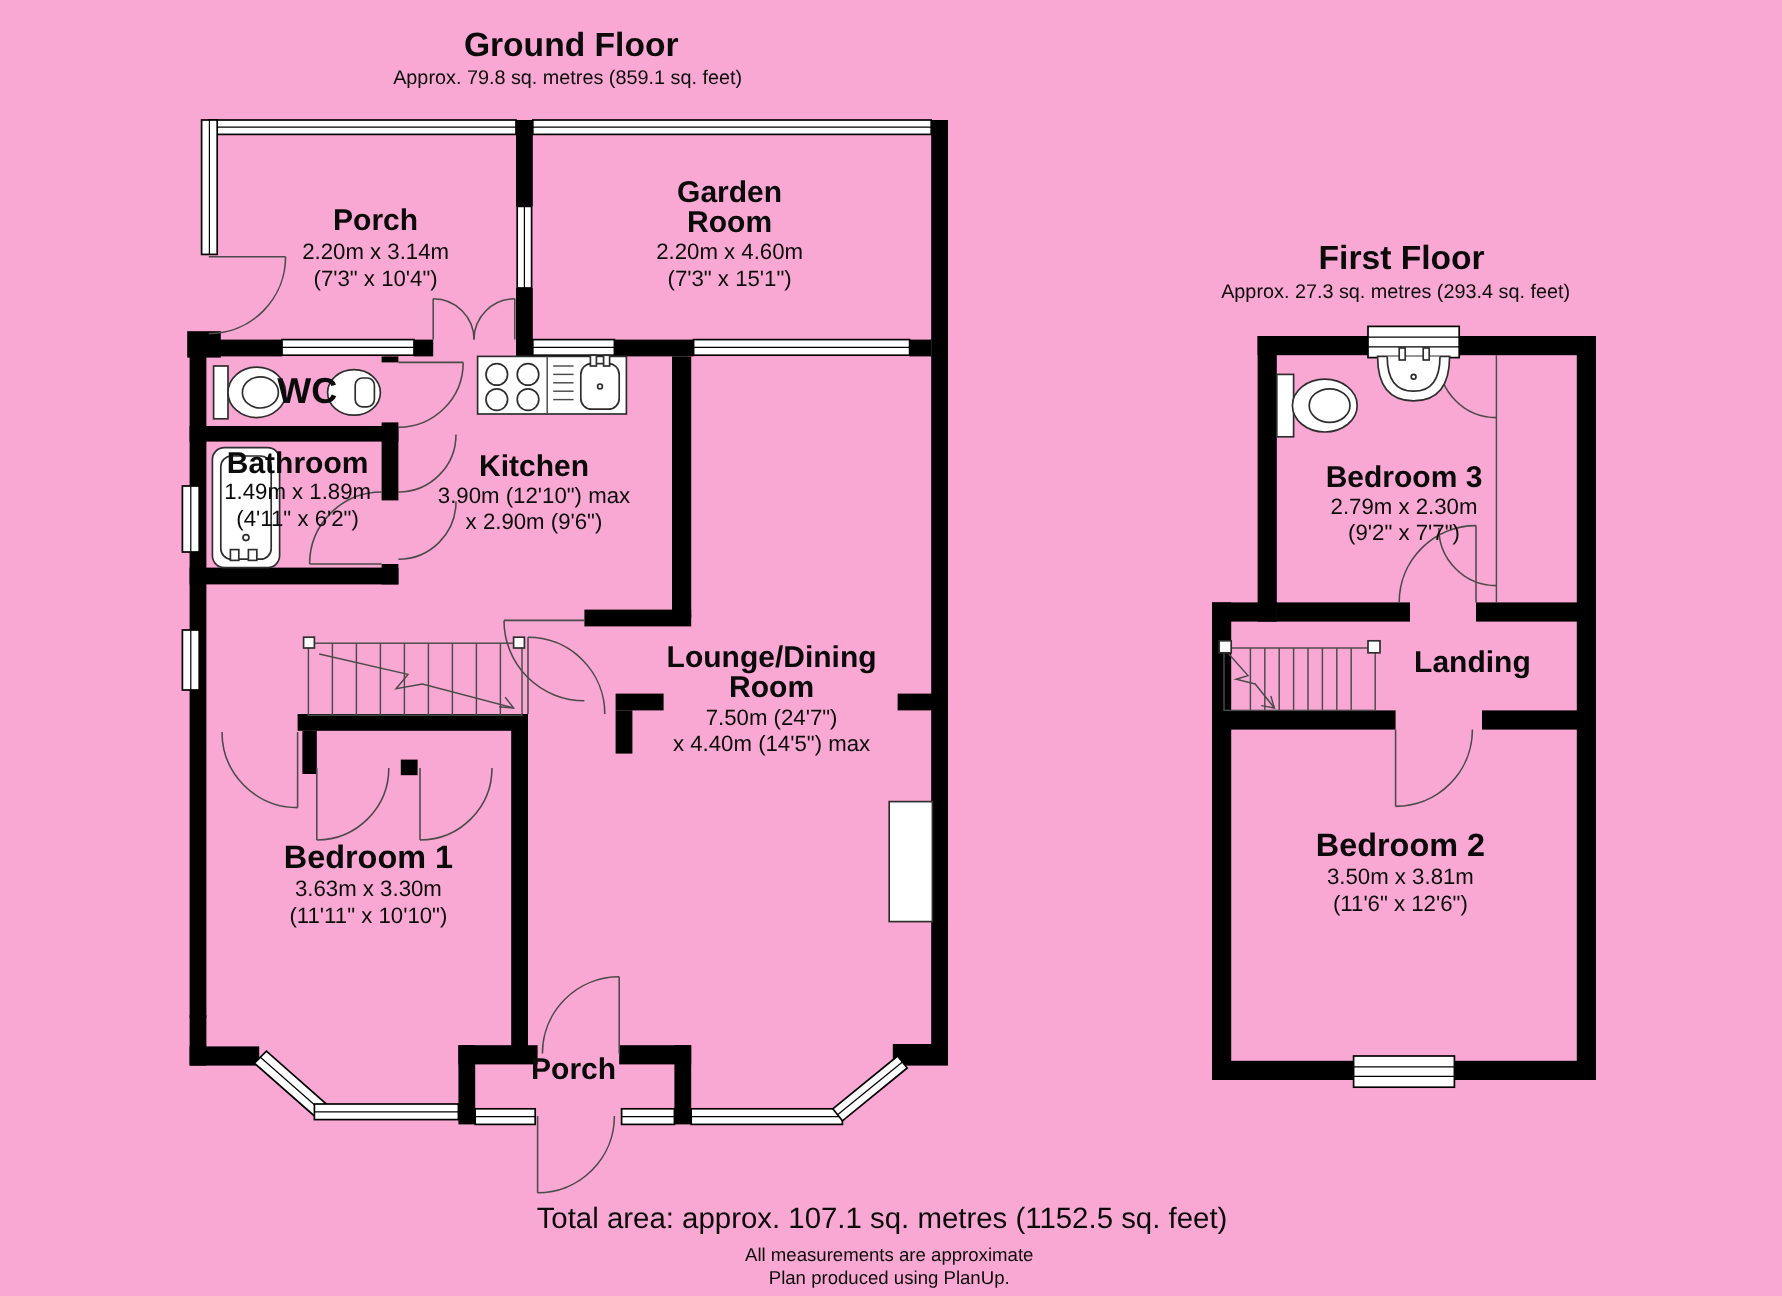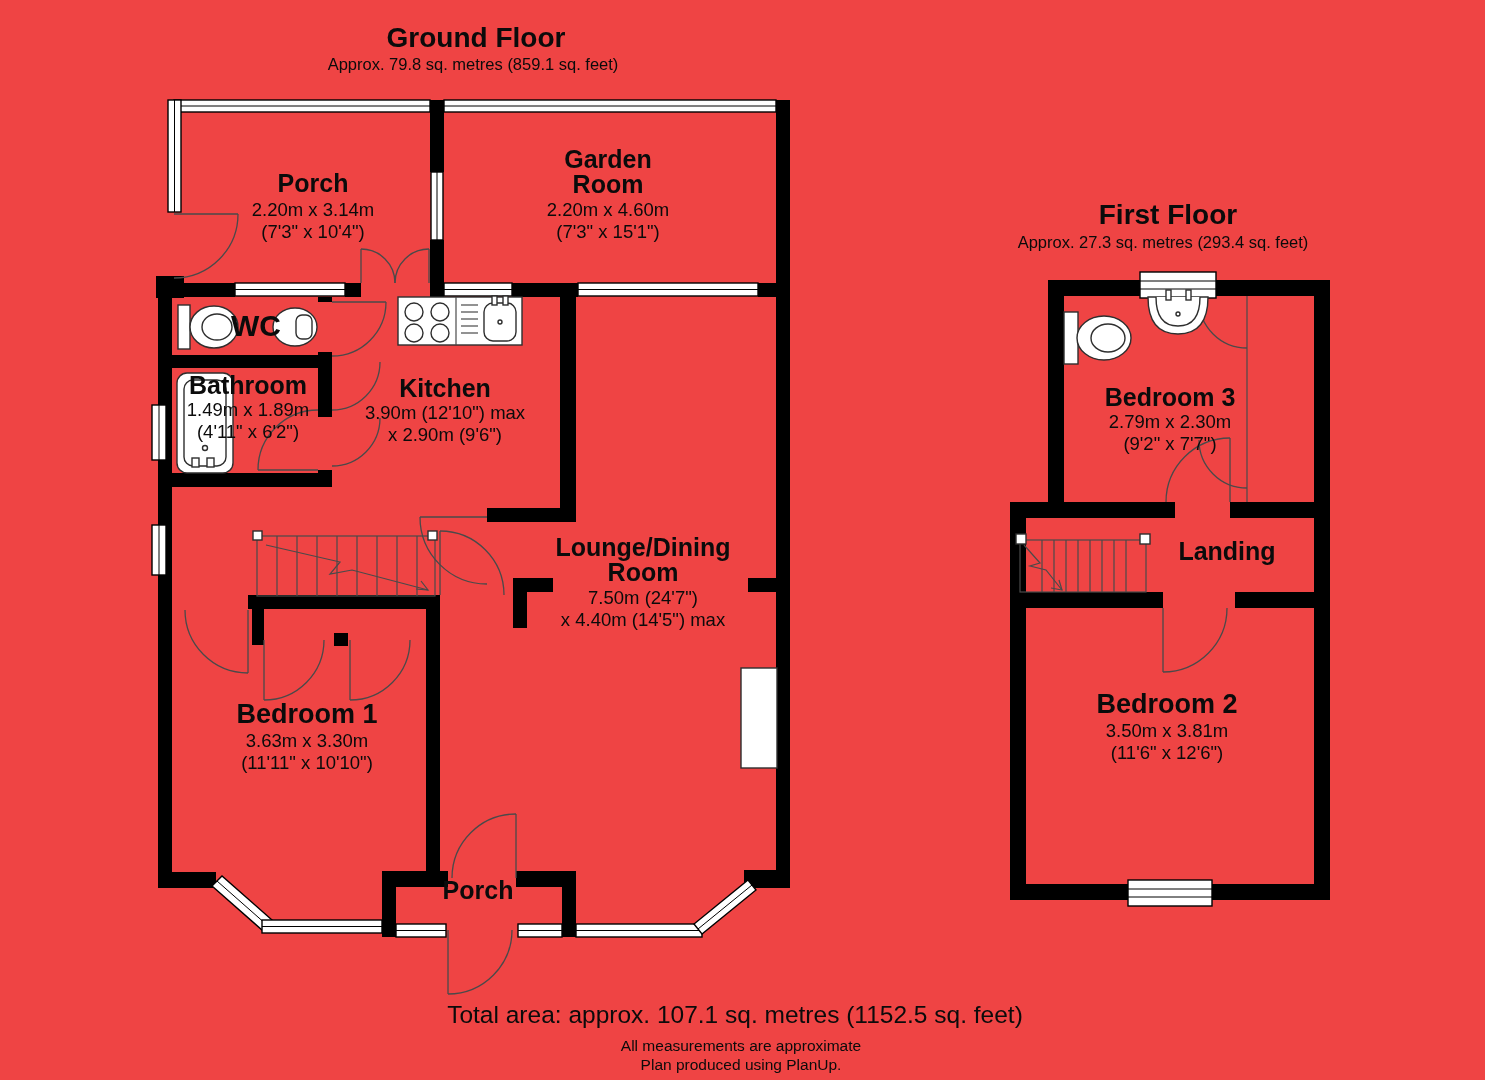--- a/index.html
+++ b/index.html
@@ -1,16 +1,16 @@
 <!DOCTYPE html>
 <html><head>
 <meta charset="utf-8">
 <style>
   html,body{margin:0;padding:0;background:#ffffff;}
-  .canvas{position:relative;width:1485px;height:1080px;background:#ef4444;overflow:hidden;}
+  .canvas{position:relative;width:1485px;height:1080px;background:#f9a8d4;overflow:hidden;}
   svg{display:block;}
   .wall{fill:#000000;stroke:none;}
   .win{fill:#ffffff;stroke:#000000;stroke-width:1.4;}
   .winline{stroke:#000000;stroke-width:1;}
   .door{fill:none;stroke:#4a4a4a;stroke-width:1.3;}
   .fix{fill:#ffffff;stroke:#2e2e2e;stroke-width:1.4;}
   .thin{fill:none;stroke:#4a4a4a;stroke-width:1.2;}
   text{font-family:"Liberation Sans","DejaVu Sans",sans-serif;fill:#0b0b0b;}
   .t-title{font-size:28px;font-weight:bold;text-anchor:middle;}
   .t-sub{font-size:16.5px;text-anchor:middle;}

